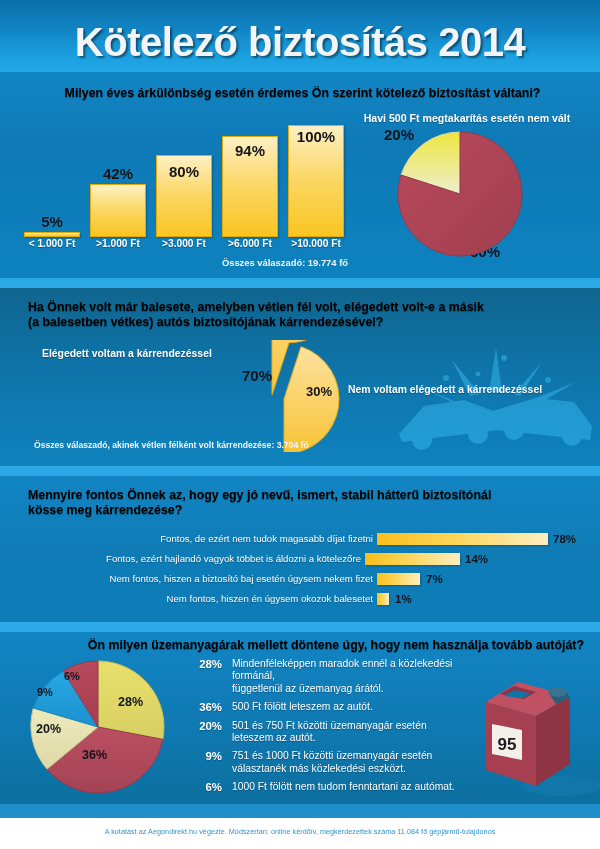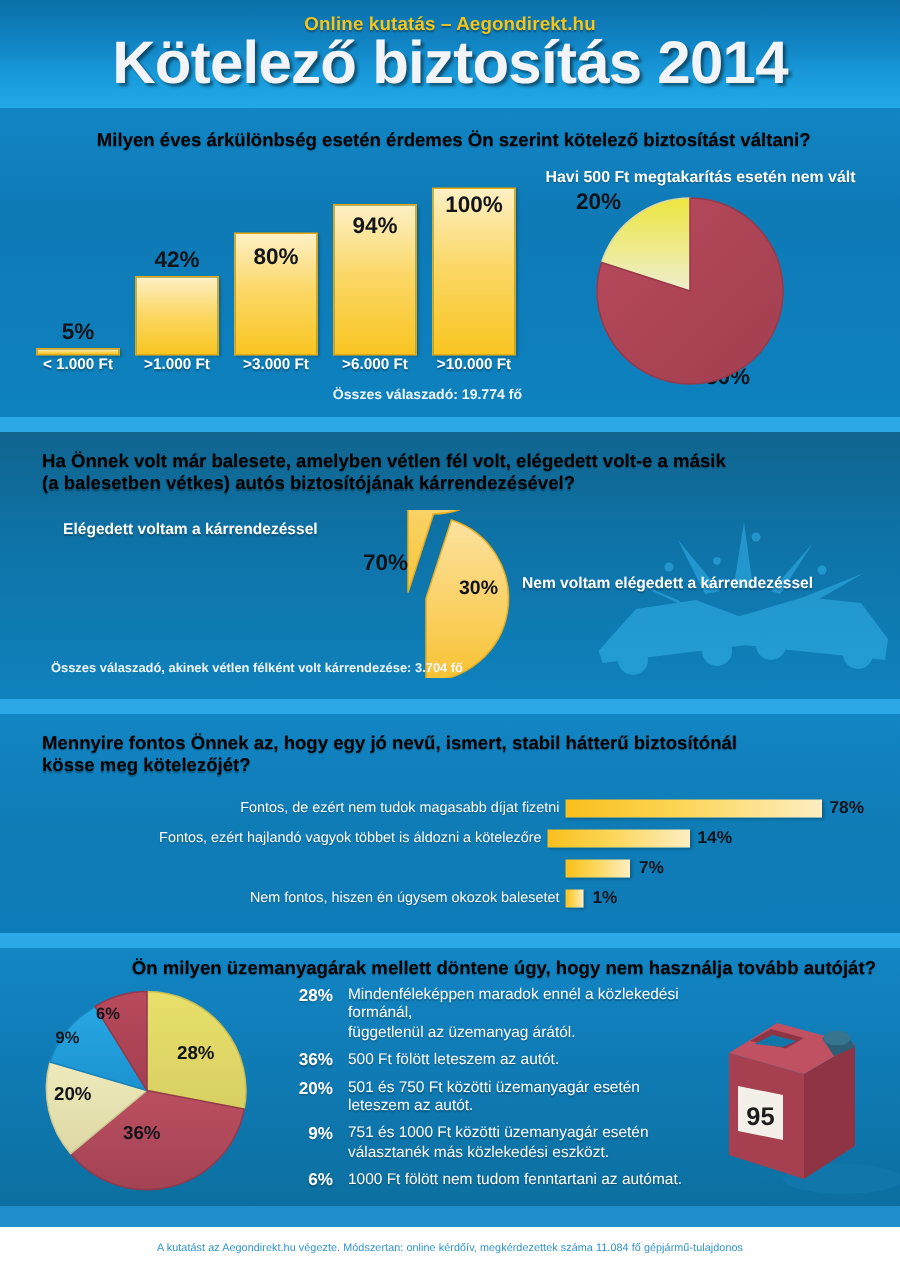--- a/index.html
+++ b/index.html
@@ -108,21 +108,20 @@
   .pie4-lbl{position:absolute;color:#12141a;font-weight:bold;}
 
   svg{display:block;}
 </style>
 </head>
 <body>
 
 <div class="page">
 
   <div class="header">
-    <div class="header-kicker">Online kutatás – Aegondirekt.hu</div>
     <div class="header-title">Kötelező biztosítás 2014</div>
   </div>
 
   <div class="band sec1"></div>
 
   <div class="q-title" style="left:30px;top:86px;width:545px;text-align:center;">Milyen éves árkülönbség esetén érdemes Ön szerint kötelező biztosítást váltani?</div>
 
   <div>
 
     <div class="col" style="left:24px;top:232px;height:5px;width:56px;"></div>
@@ -220,36 +219,37 @@
 
   <div class="p2-70">70%</div>
   <div class="p2-30">30%</div>
   <div class="sec2-note">Összes válaszadó, akinek vétlen félként volt kárrendezése: 3.704 fő</div>
 
   <div class="band-divider div2"></div>
 
   <div class="band sec3"></div>
 
   <div class="q-title" style="left:28px;top:488px;width:560px;">Mennyire fontos Önnek az, hogy egy jó nevű, ismert, stabil hátterű biztosítónál</div>
-  <div class="q-title" style="left:28px;top:503px;width:560px;">kösse meg kötelezőjét?</div>
+  <div class="q-title" style="left:28px;top:503px;width:560px;">kösse meg kárrendezése?</div>
 
   <div>
     <div class="hb-row" style="left:28px;top:532px;width:520px;">
       <div class="hb-label" style="right:175px;">Fontos, de ezért nem tudok magasabb díjat fizetni</div>
       <div class="hb-bar" style="left:349px;width:171px;"></div>
       <div class="hb-val" style="left:525px;">78%</div>
     </div>
 
     <div class="hb-row" style="left:16px;top:552px;width:520px;">
       <div class="hb-label" style="right:175px;">Fontos, ezért hajlandó vagyok többet is áldozni a kötelezőre</div>
       <div class="hb-bar" style="left:349px;width:95px;"></div>
       <div class="hb-val" style="left:449px;">14%</div>
     </div>
 
     <div class="hb-row" style="left:28px;top:572px;width:520px;">
+      <div class="hb-label" style="right:175px;">Nem fontos, hiszen a biztosító baj esetén úgysem nekem fizet</div>
       <div class="hb-bar" style="left:349px;width:43px;"></div>
       <div class="hb-val" style="left:398px;">7%</div>
     </div>
 
     <div class="hb-row" style="left:28px;top:592px;width:520px;">
       <div class="hb-label" style="right:175px;">Nem fontos, hiszen én úgysem okozok balesetet</div>
       <div class="hb-bar" style="left:349px;width:12px;"></div>
       <div class="hb-val" style="left:367px;">1%</div>
     </div>
   </div>

